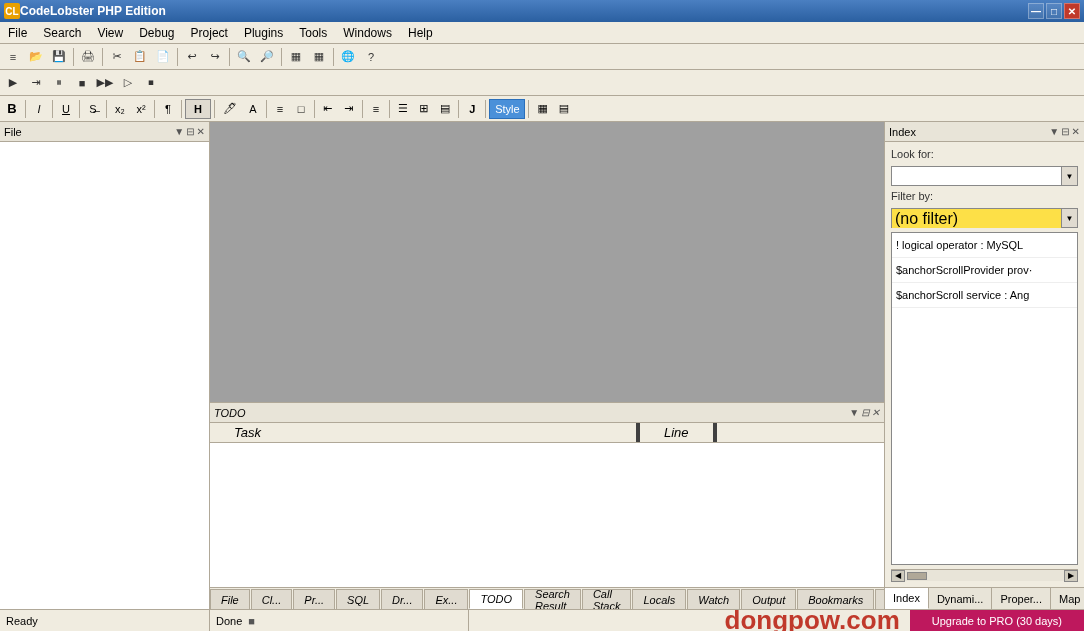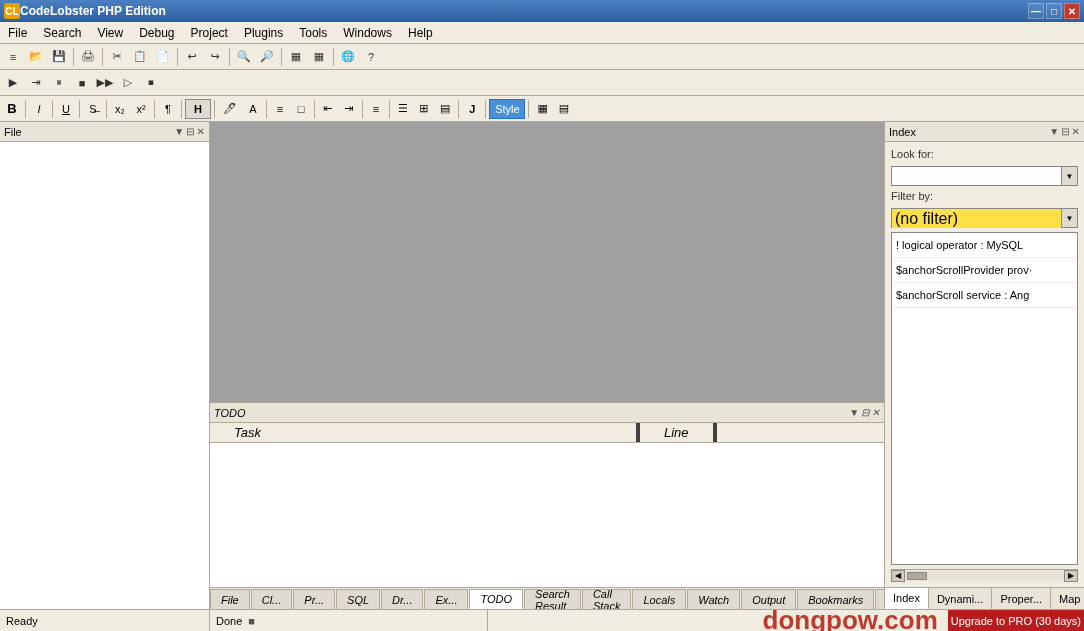--- a/index.html
+++ b/index.html
@@ -284,22 +284,22 @@
       display: flex; align-items: center;
     }
     #status-done {
       padding: 0 6px;
       border-right: 1px solid #b0a898;
       height: 100%;
       display: flex; align-items: center;
       flex: 1;
     }
     #status-upgrade {
-      padding: 0 3px;
-      background: #b91c1c;
+      padding: 0 22px;
+      background: #be185d;
       color: white;
       height: 100%;
       display: flex; align-items: center;
       font-size: 11px;
     }
     #dongpow {
       color: #c0392b;
       font-size: 26px;
       font-weight: bold;
       font-family: Arial, sans-serif;

